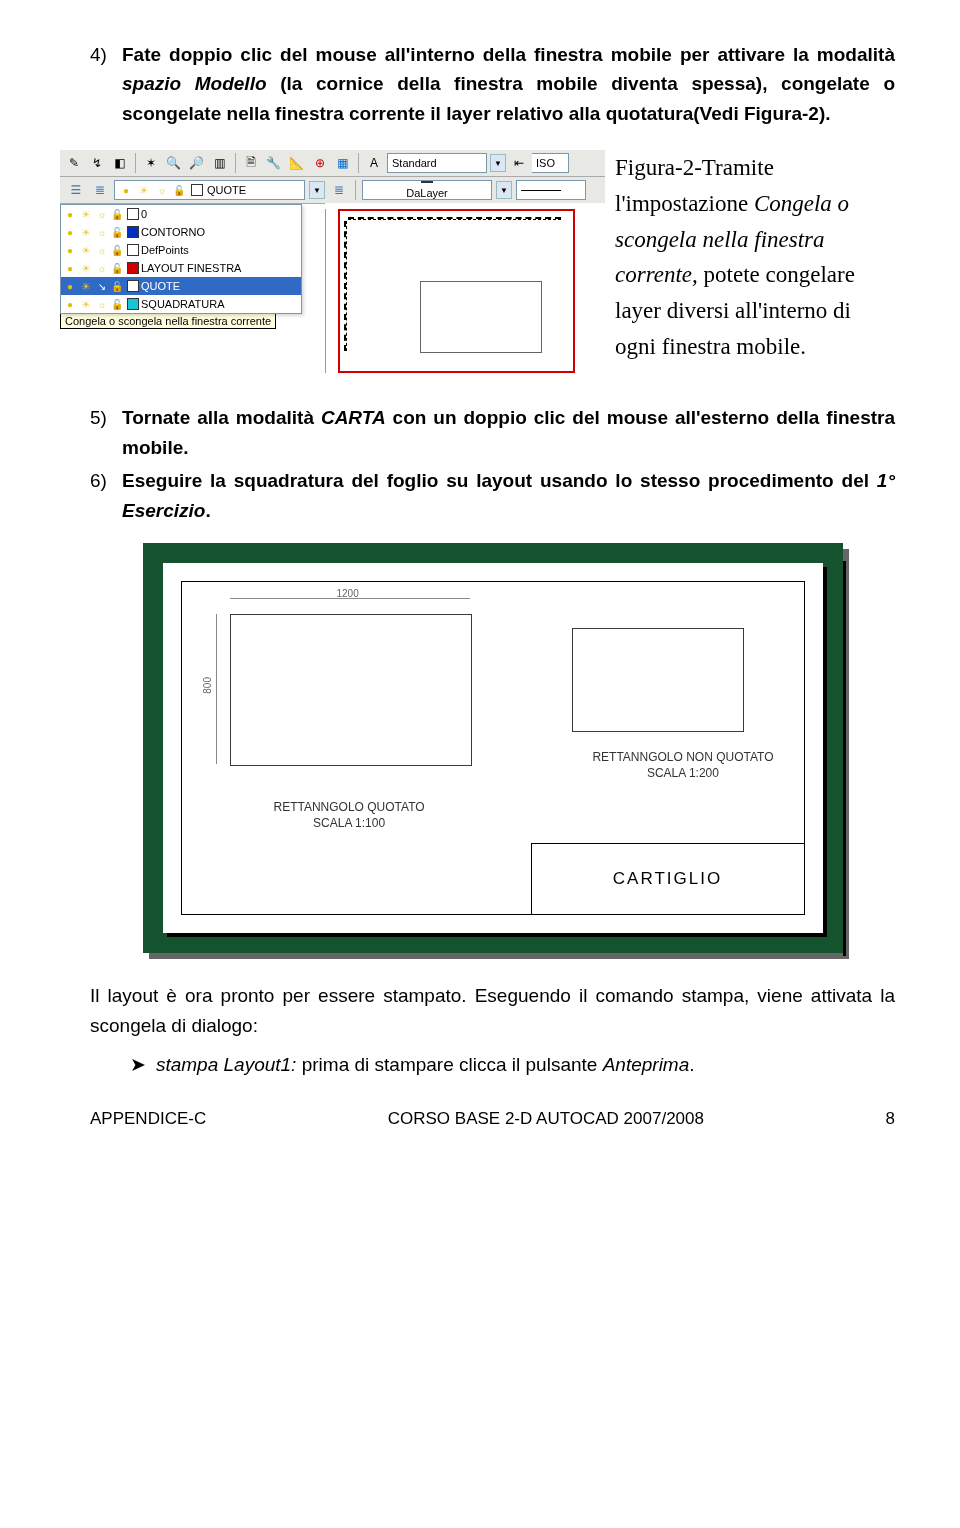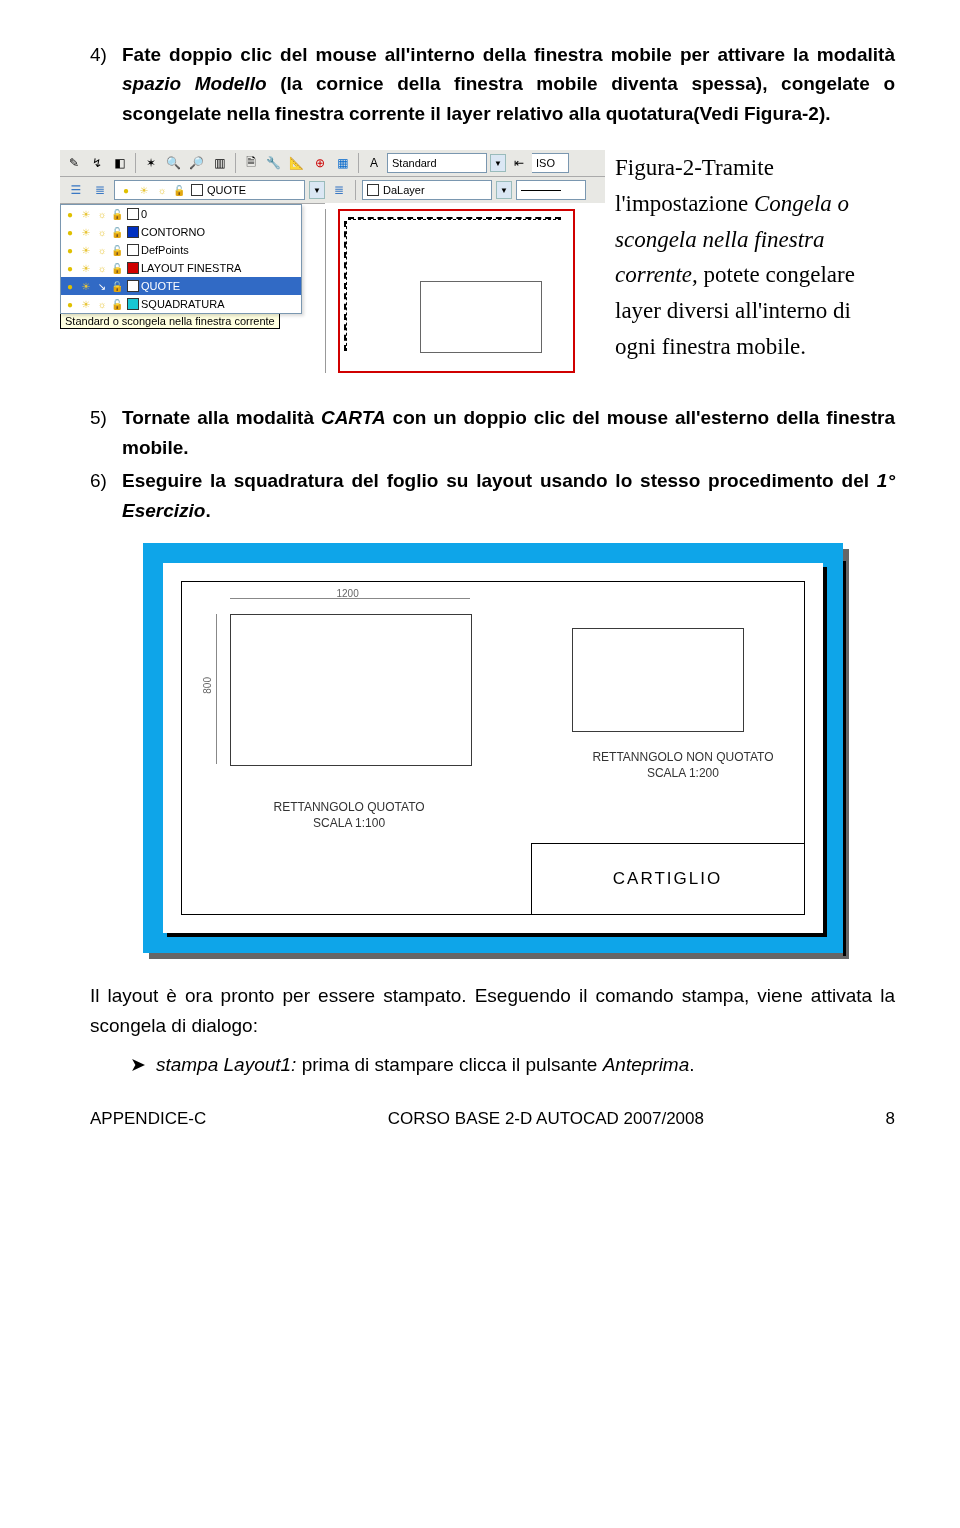--- a/index.html
+++ b/index.html
@@ -167,21 +167,21 @@
     border:1px solid #666;
     background:#fff;
   }
 
   
   .fig2-wrap {
     margin: 18px auto 28px auto;
     width: 700px;
   }
   .fig2-outer {
-    background:#0ea5e9;
+    background:#14532d;
     padding:20px;
     position:relative;
     box-shadow: 6px 6px 0 #666;
   }
   .fig2-outer::before {
     content:"";
     position:absolute;
     right:-3px;bottom:-3px;top:18px;width:3px;background:#000;
   }
   .sheet {
@@ -369,28 +369,28 @@
             </div>
             <div class="layer-row">
               <span class="li bulb">●</span>
                 <span class="li sun">☀</span>
                 <span class="li sun">☼</span>
                 <span class="li lock">🔓</span>
                 <span class="sq cyan"></span>
               <span>SQUADRATURA</span>
             </div>
           </div>
-          <div class="tooltip-row">Standard o scongela nella finestra corrente</div>
+          <div class="tooltip-row">Congela o scongela nella finestra corrente</div>
         </div>
 
         <div style="flex:1;">
           <div class="bylayer-area">
             <div class="tb-icon" style="color:#3a78c4;">≣</div>
             <div class="divider"></div>
-            <div class="combo" style="width:120px;">
+            <div class="combo" style="width:120px;flex-direction:column;">
               <span class="sq white"></span>
               <span>DaLayer</span>
             </div>
             <div class="combo-arrow">▼</div>
             <div class="combo" style="width:60px;">
               <span style="border-top:1px solid #000;width:40px;"></span>
             </div>
           </div>
 
           <div class="drawing-preview">

